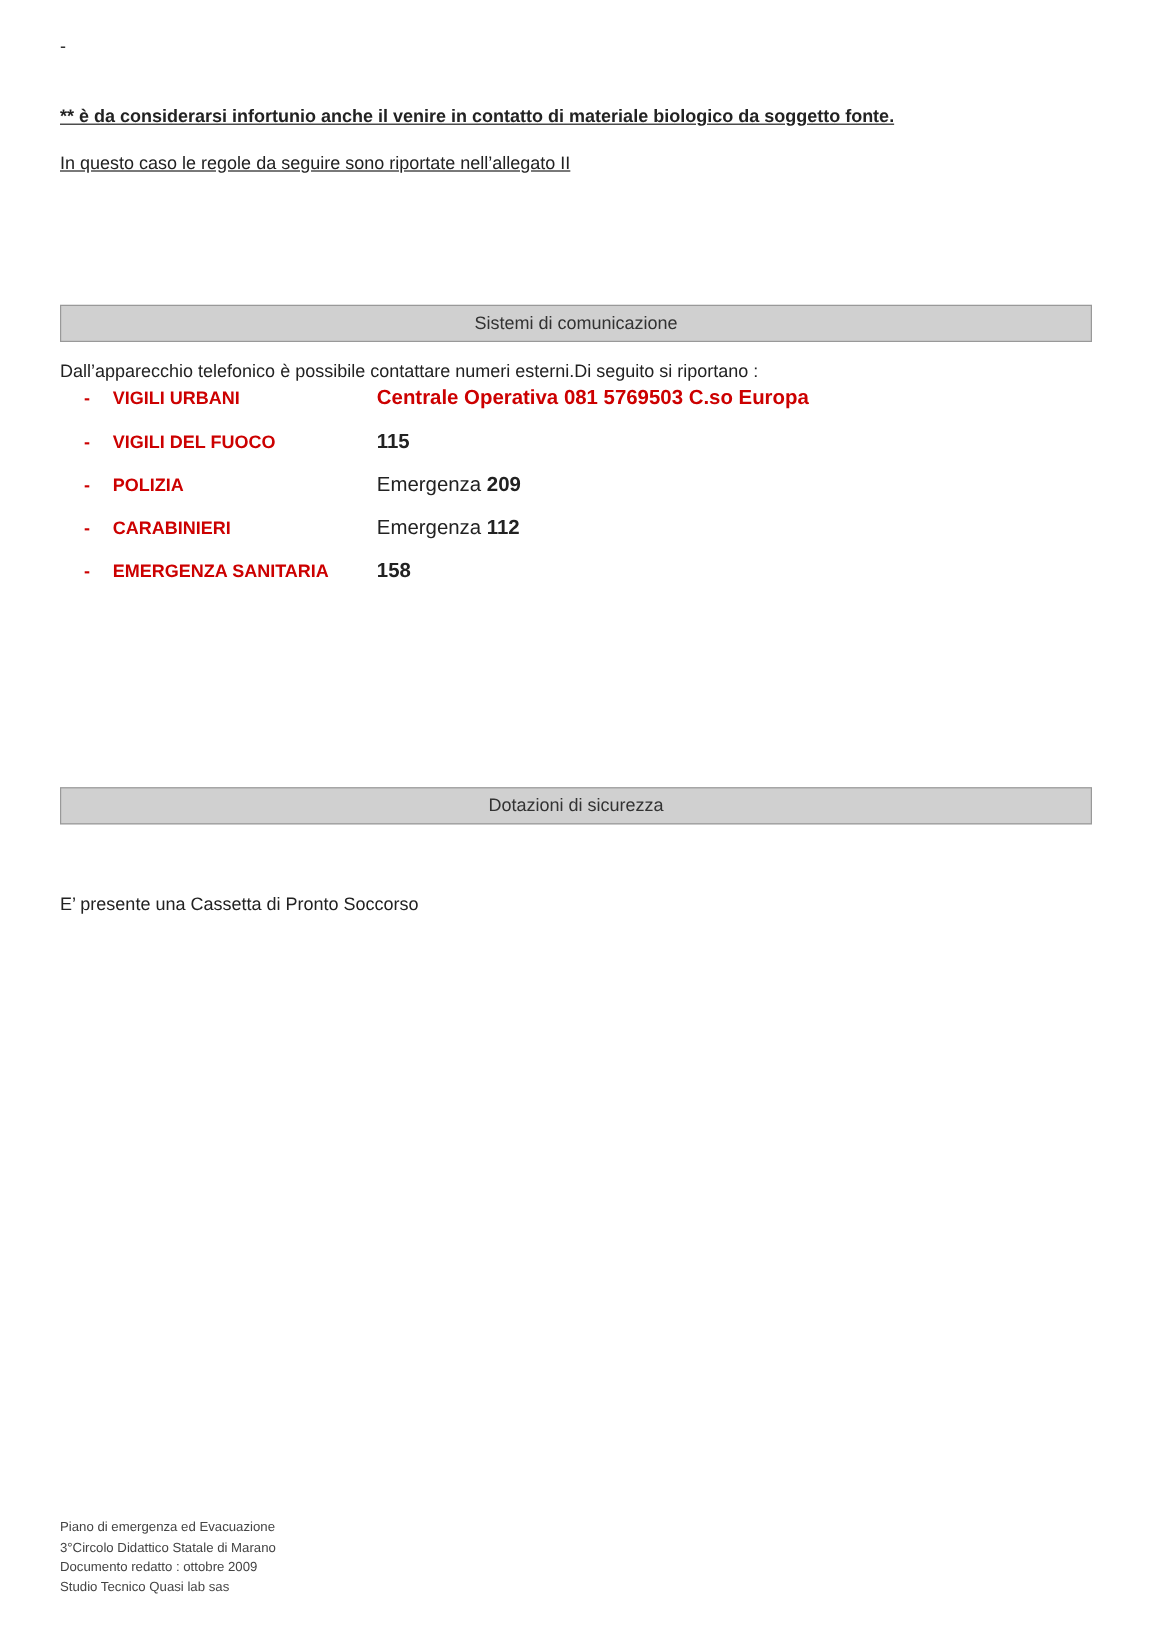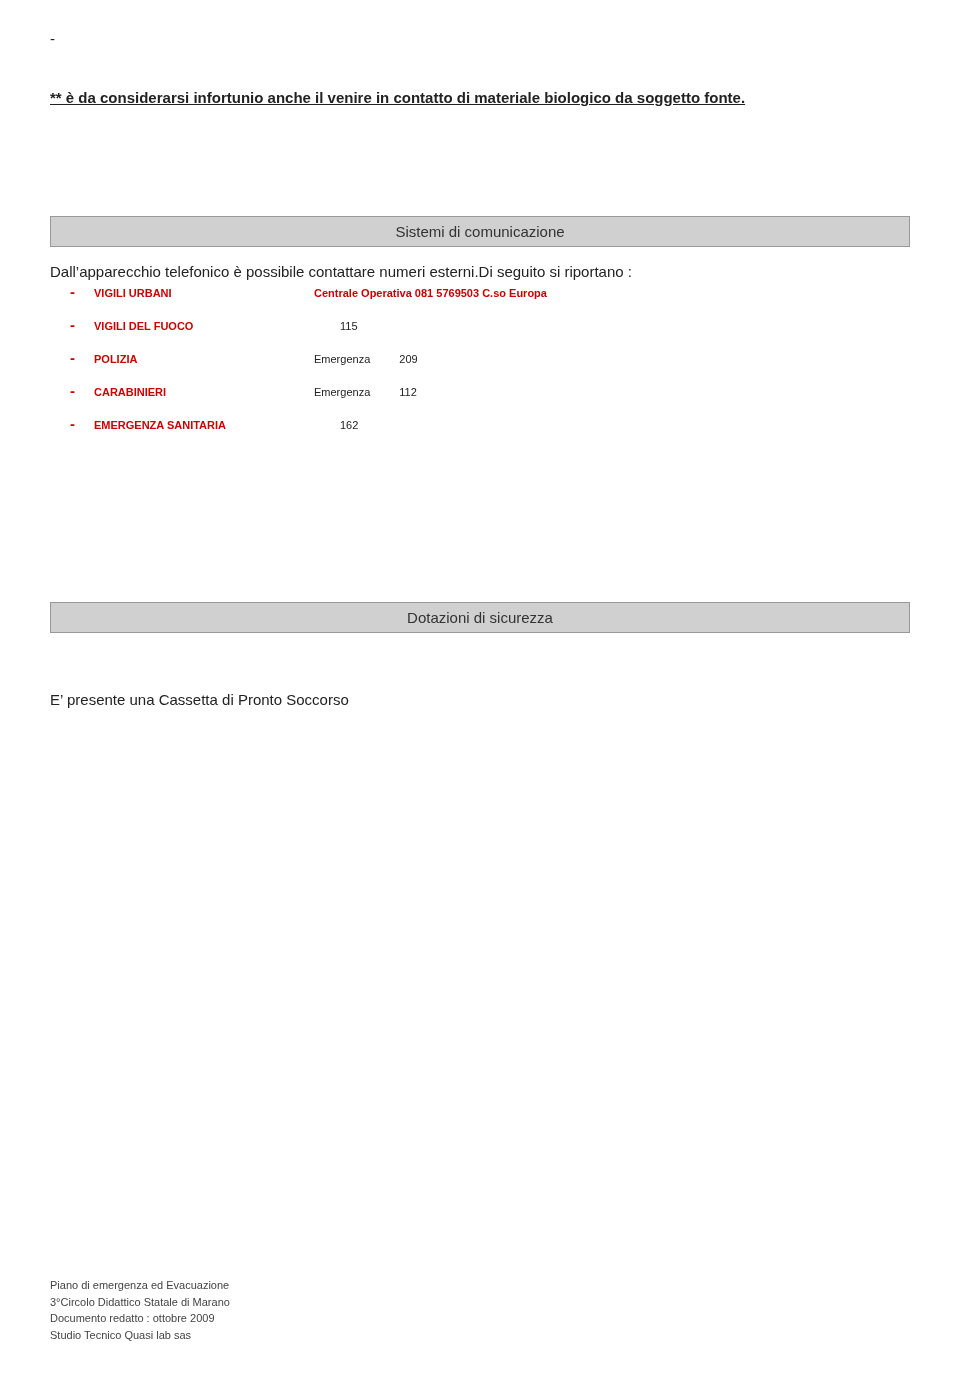--- a/index.html
+++ b/index.html
@@ -80,57 +80,56 @@
       color: #cc0000;
       font-weight: bold;
       margin-right: 12px;
       flex-shrink: 0;
       min-width: 12px;
     }
 
     .contact-label {
       color: #cc0000;
       font-weight: bold;
-      font-size: 11px;
+      font-size: 15px;
       min-width: 220px;
       flex-shrink: 0;
     }
 
     .contact-value {
-      font-size: 11px;
+      font-size: 17px;
       color: #222222;
     }
 
     .contact-value .red-bold {
       color: #cc0000;
       font-weight: bold;
     }
 
     .contact-value .black-bold {
-      font-weight: normal;
+      font-weight: bold;
       color: #222222;
-      margin-left: 26px;
     }
 
     .dotazioni-section {
       margin-top: 30px;
     }
 
     .dotazioni-content {
       margin-top: 16px;
     }
 
     .dotazioni-item {
       margin-bottom: 20px;
       line-height: 1.5;
     }
 
     .footer {
       position: absolute;
-      bottom: 0;
+      bottom: 12px;
       left: 0;
       font-size: 11px;
       color: #444444;
       line-height: 1.5;
     }
 
     .top-section {
       margin-bottom: 20px;
     }
 
@@ -152,20 +151,23 @@
       <span class="bullet-dash">-</span>
     </div>
   </div>
 
   <div class="spacer"></div>
 
   <div class="paragraph">
     <span class="bold-text">** è da considerarsi infortunio anche il venire in contatto di materiale biologico da soggetto fonte.</span>
   </div>
 
+  <div class="paragraph">
+    <span>In questo caso le regole da seguire sono riportate nell’allegato II</span>
+  </div>
 
 
   <div class="spacer-large"></div>
   <div class="spacer-large"></div>
 
   <div class="contact-section">
     <div class="section-header">
       <span>Sistemi di comunicazione</span>
     </div>
 
@@ -204,21 +206,21 @@
         <span class="contact-label">CARABINIERI</span>
         <span class="contact-value">
           <span>Emergenza</span><span class="black-bold"> 112</span>
         </span>
       </div>
 
       <div class="contact-row">
         <span class="contact-dash">-</span>
         <span class="contact-label">EMERGENZA SANITARIA</span>
         <span class="contact-value">
-          <span class="black-bold">162</span>
+          <span class="black-bold">158</span>
         </span>
       </div>
 
     </div>
   </div>
 
   <div class="spacer-large"></div>
   <div class="spacer-large"></div>
   <div class="spacer-large"></div>
 

